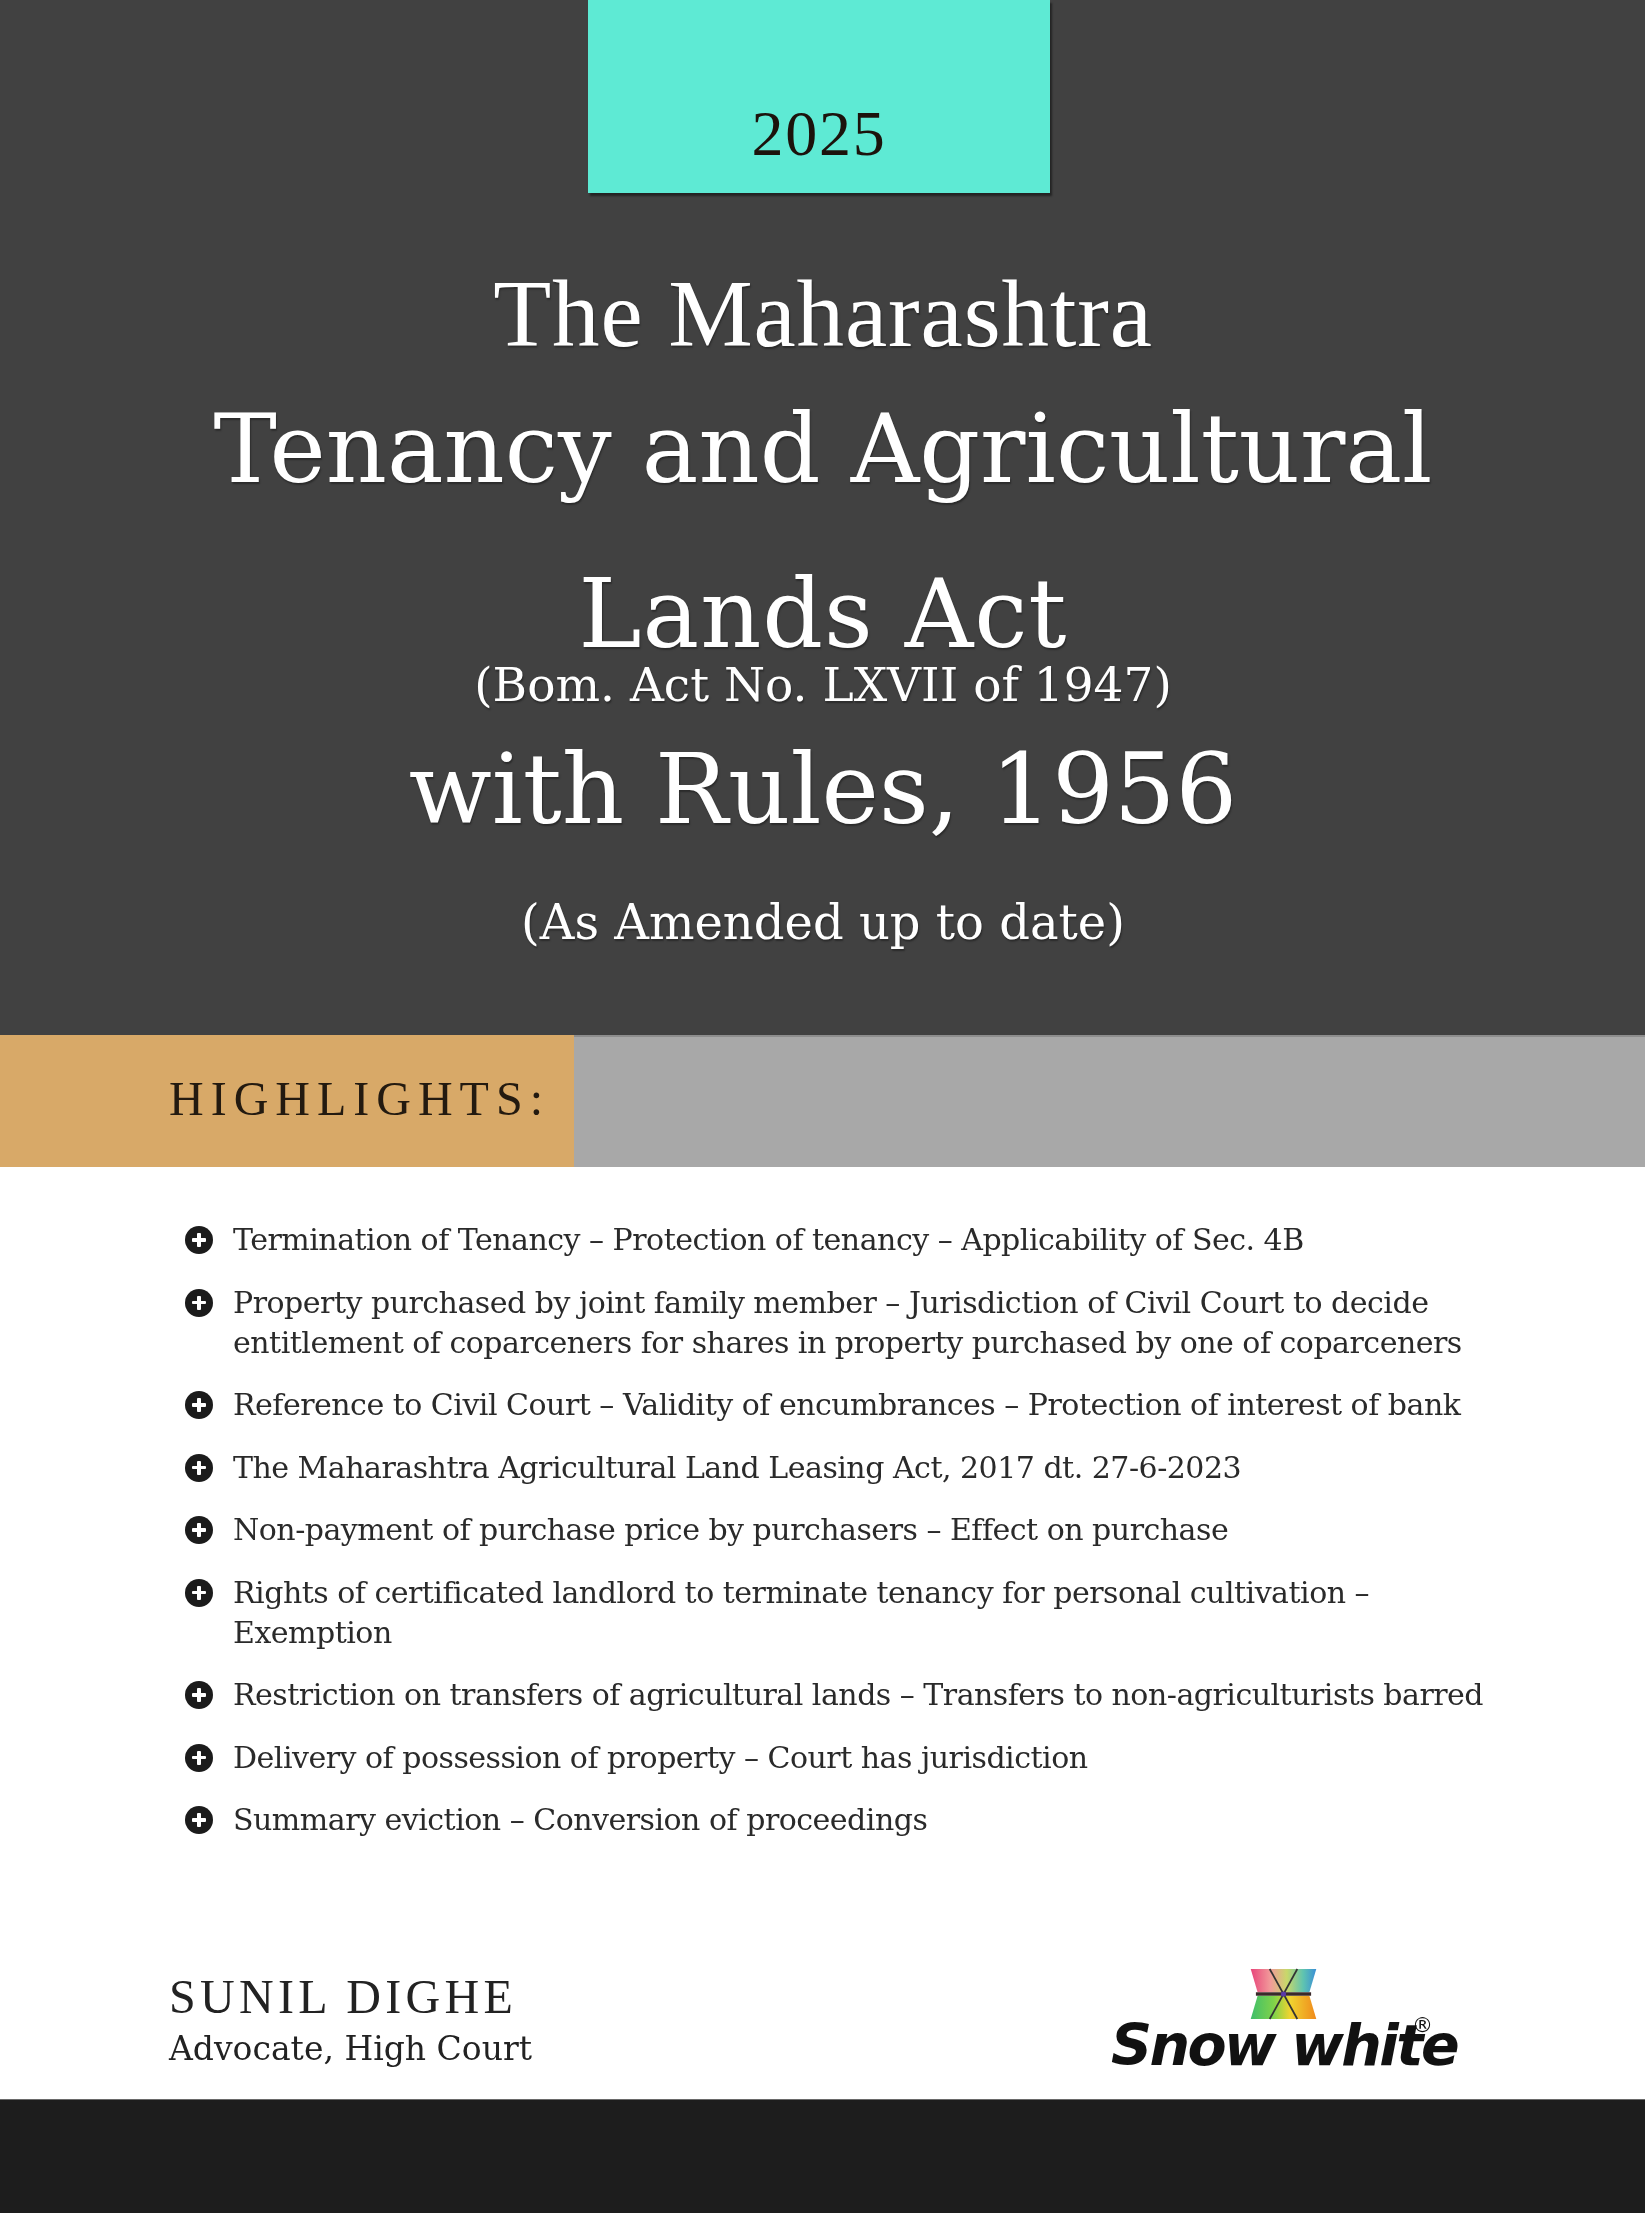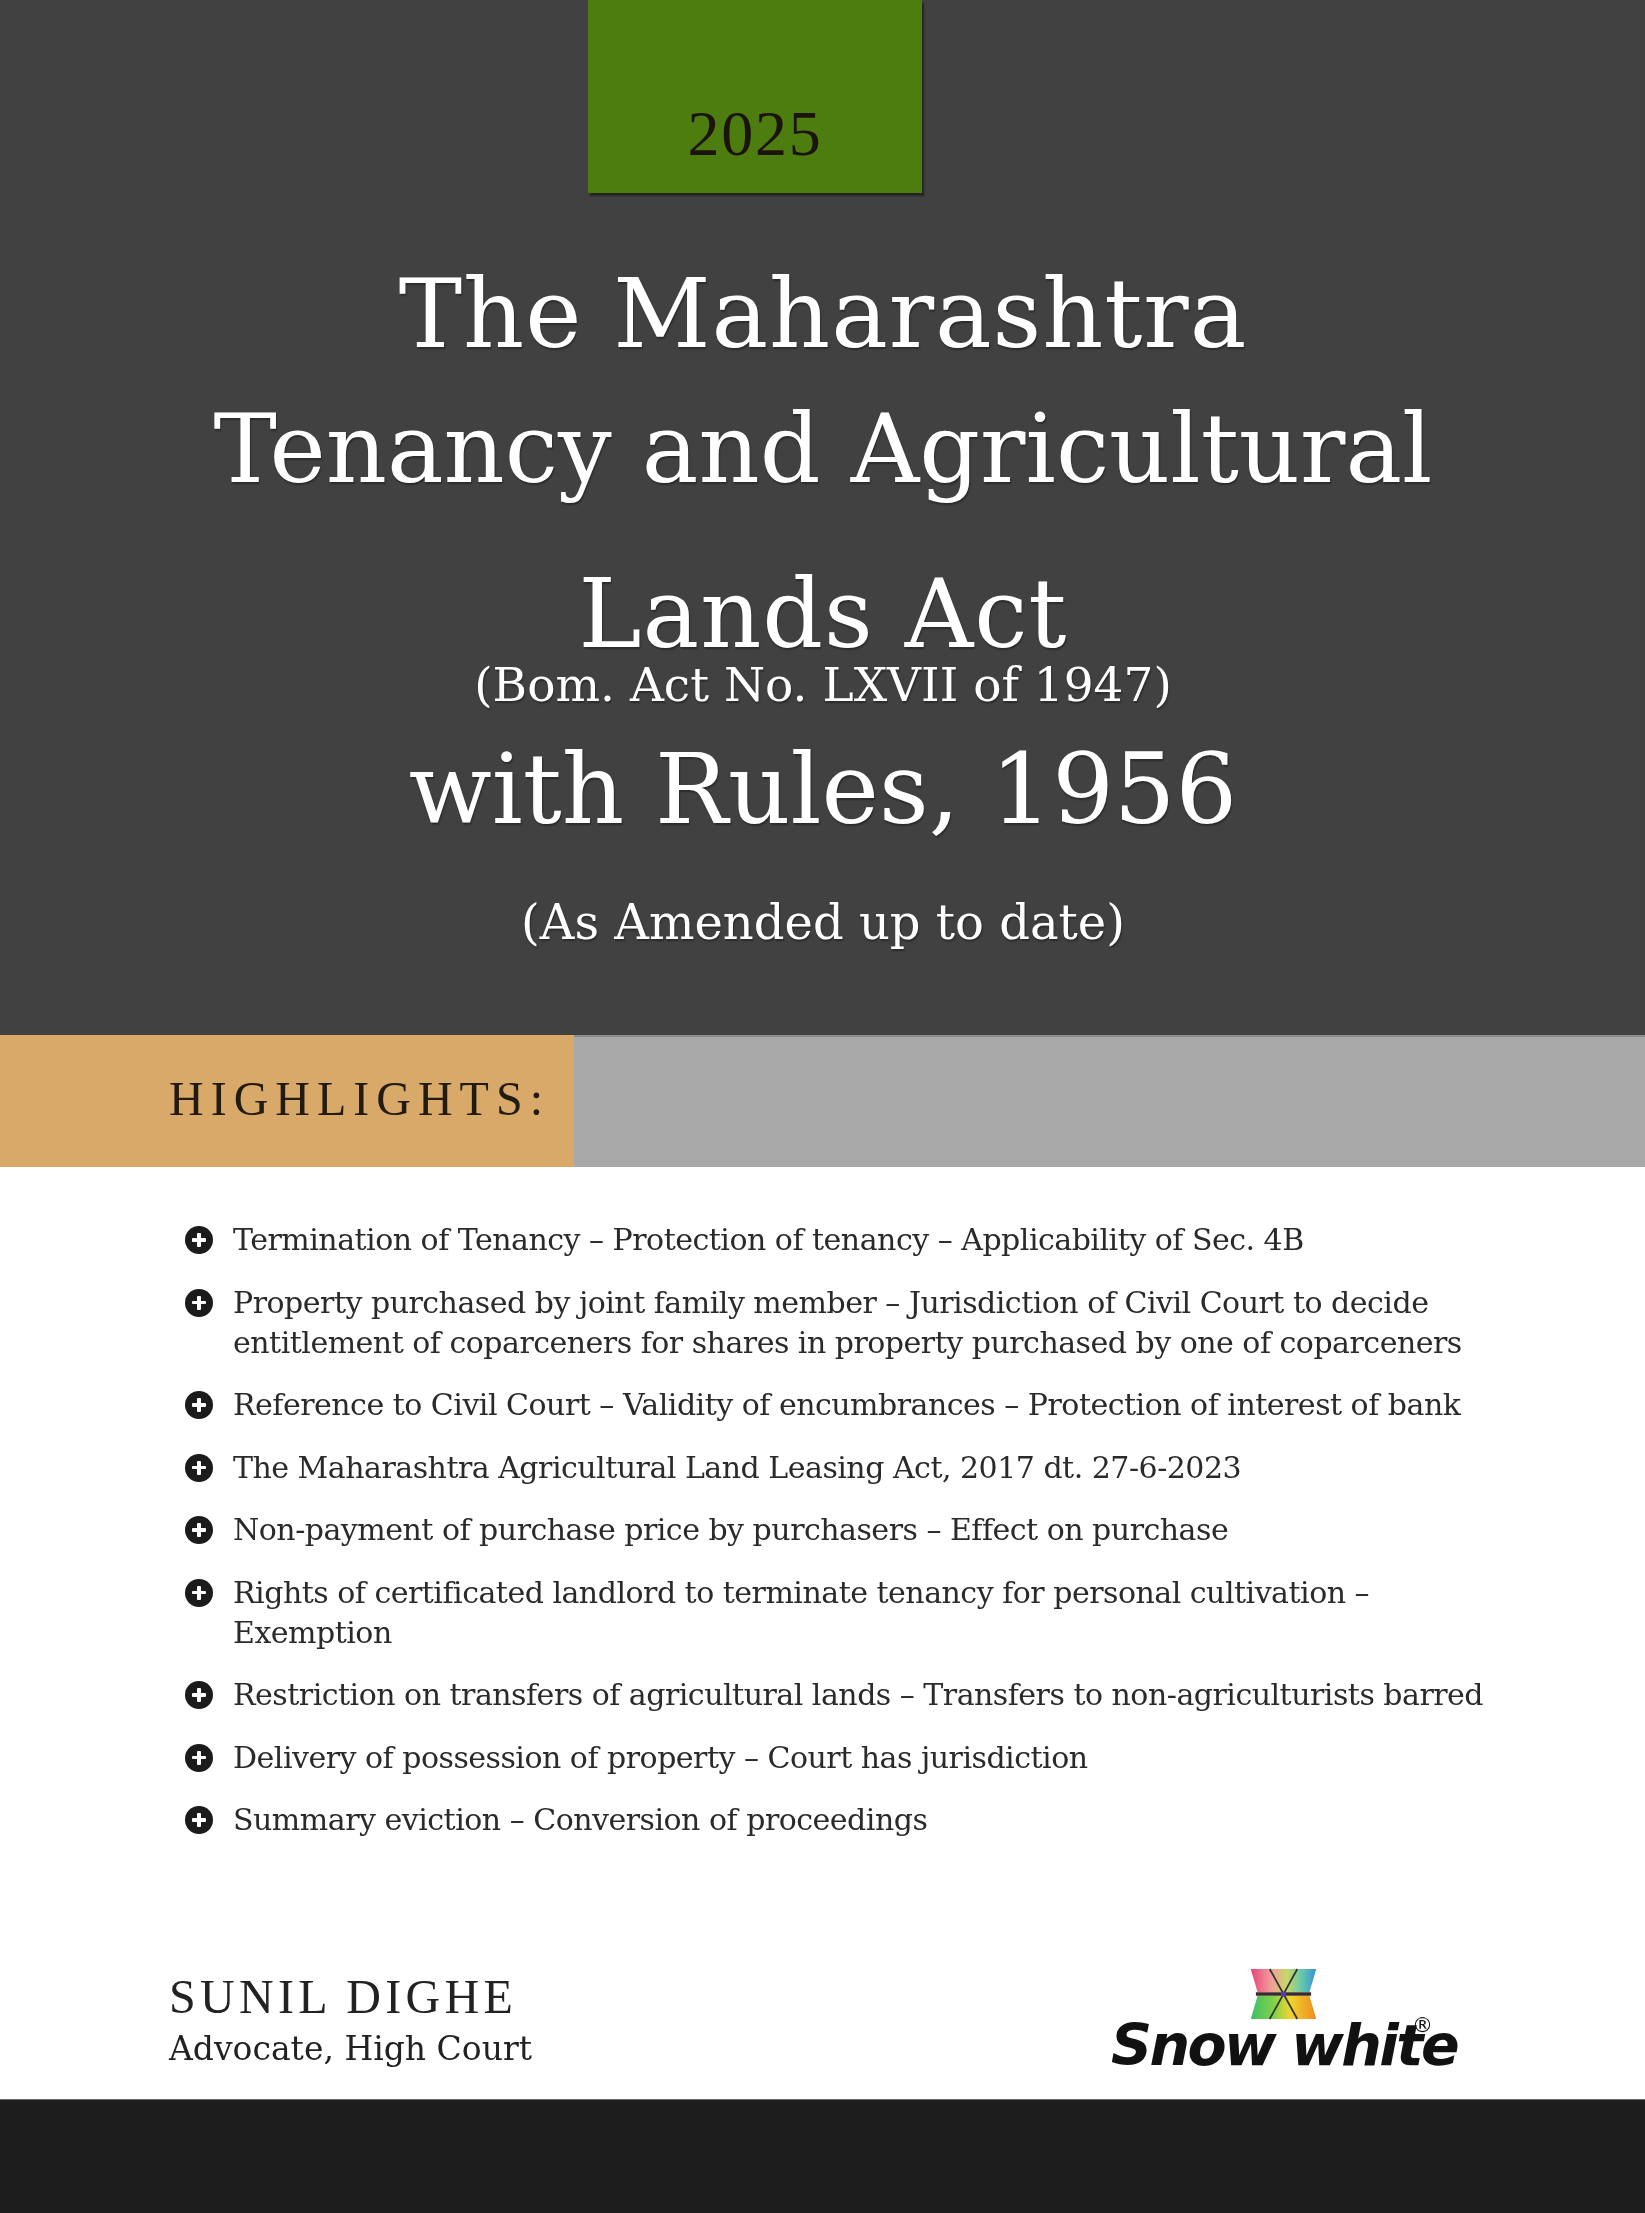--- a/index.html
+++ b/index.html
@@ -18,23 +18,23 @@
     position: absolute;
     left: 0; top: 0;
     width: 1646px;
     height: 1035px;
     background: #414141;
   }
   .year-tab {
     position: absolute;
     left: 588px;
     top: 0;
-    width: 334px;
+    width: 462px;
     height: 193px;
-    background: #4d7c0f;
+    background: #5eead4;
     box-shadow: 1.7px 2.6px 1.7px rgba(0,0,0,0.45);
   }
   .year-text {
     position: absolute;
     left: 0; right: 0;
     top: 102px;
     text-align: center;
     font-family: "Liberation Serif", "DejaVu Serif", serif;
     font-size: 64px;
     line-height: 1;
@@ -44,21 +44,21 @@
   .title-line {
     position: absolute;
     left: 0;
     width: 1646px;
     text-align: center;
     color: #ffffff;
     font-family: "DejaVu Serif", "Liberation Serif", serif;
     white-space: nowrap;
     text-shadow: 0.9px 1.7px 1.7px rgba(0,0,0,0.35);
   }
-  .t1 { top: 259px; font-size: 95px; letter-spacing: 0.9px; }
+  .t1 { top: 259px; font-size: 95px; letter-spacing: 0.9px; font-family: Liberation Serif, serif; }
   .t2 { top: 394px; font-size: 95px; letter-spacing: 0px; }
   .t3 { top: 531px; font-size: 95px; letter-spacing: 0.9px; margin-top: 28px; }
   .t4 { top: 657px; font-size: 47px; }
   .t5 { top: 733px; font-size: 97px; }
   .t6 { top: 894px; font-size: 48px; }
 
   .highlights-band {
     position: absolute;
     left: 0;
     top: 1035px;

